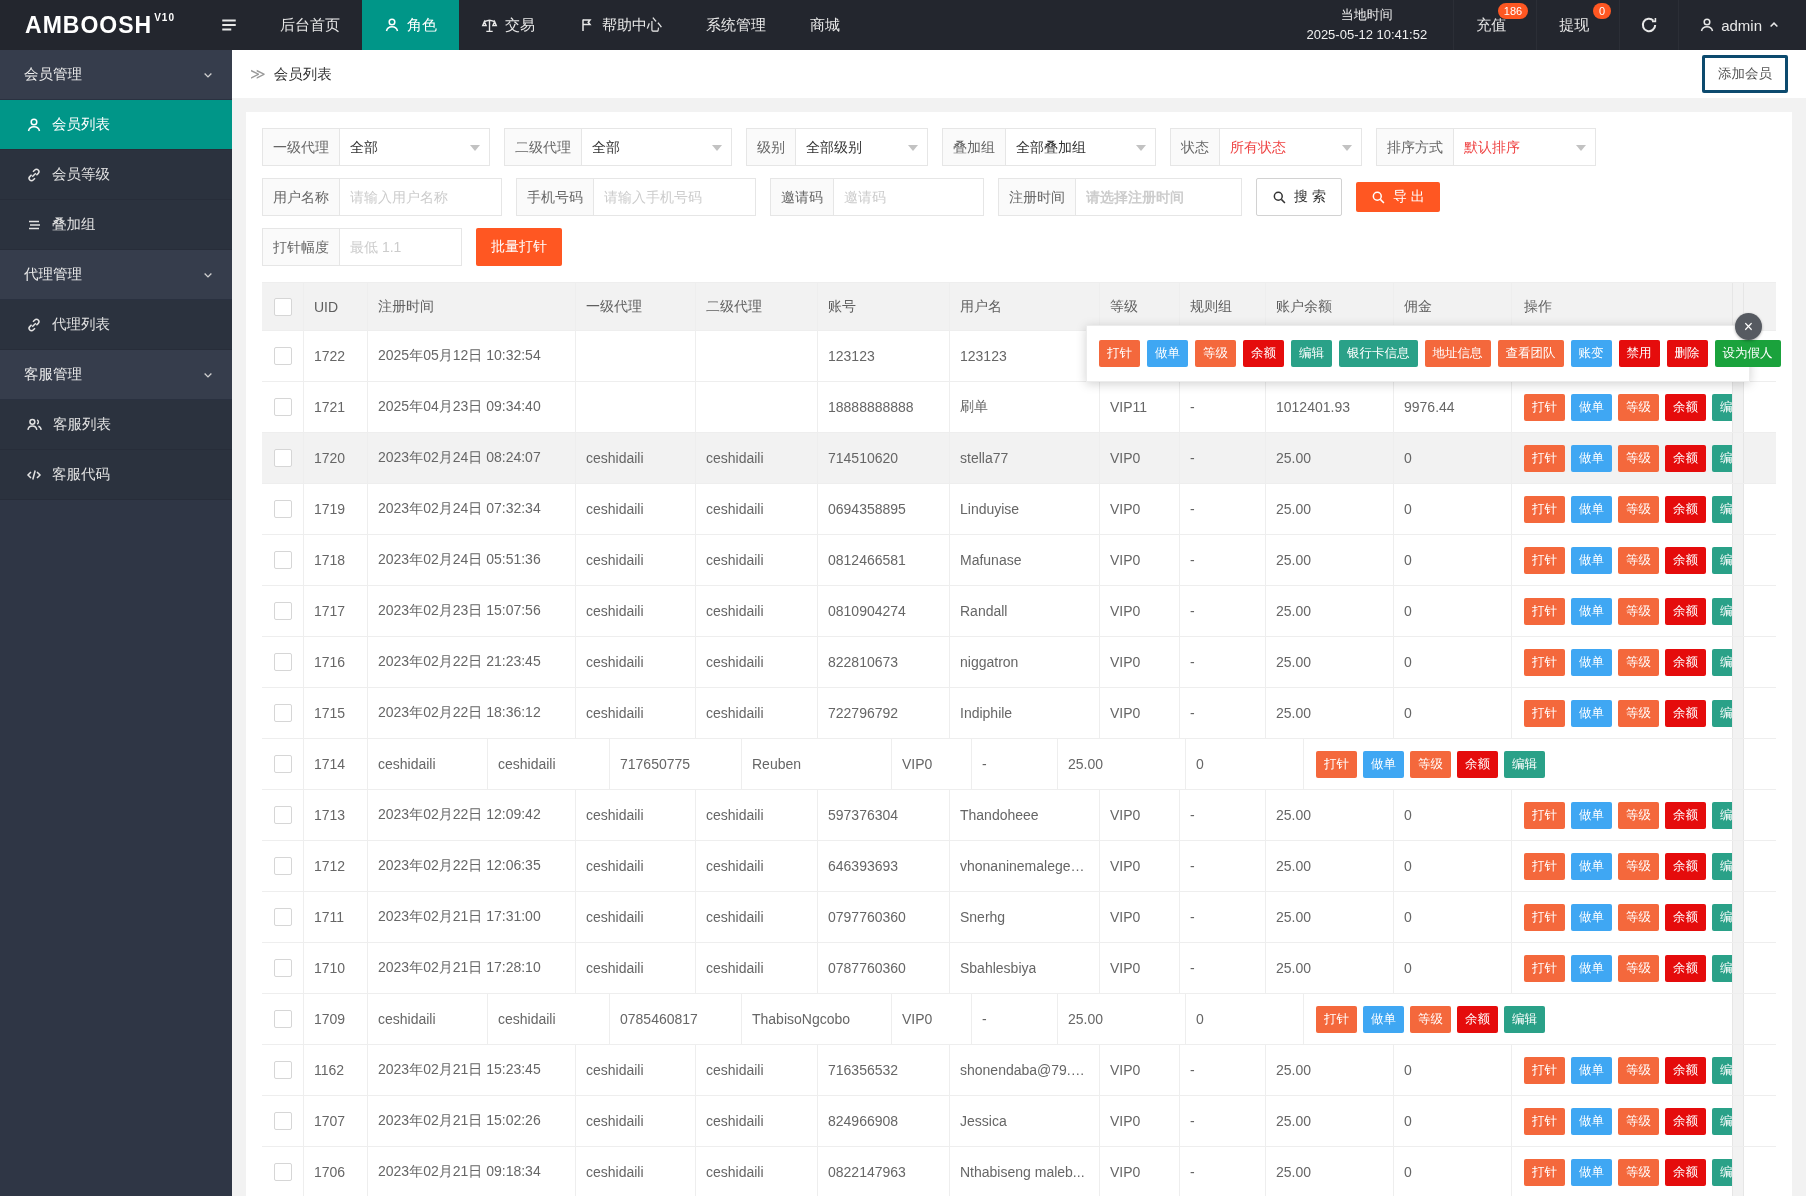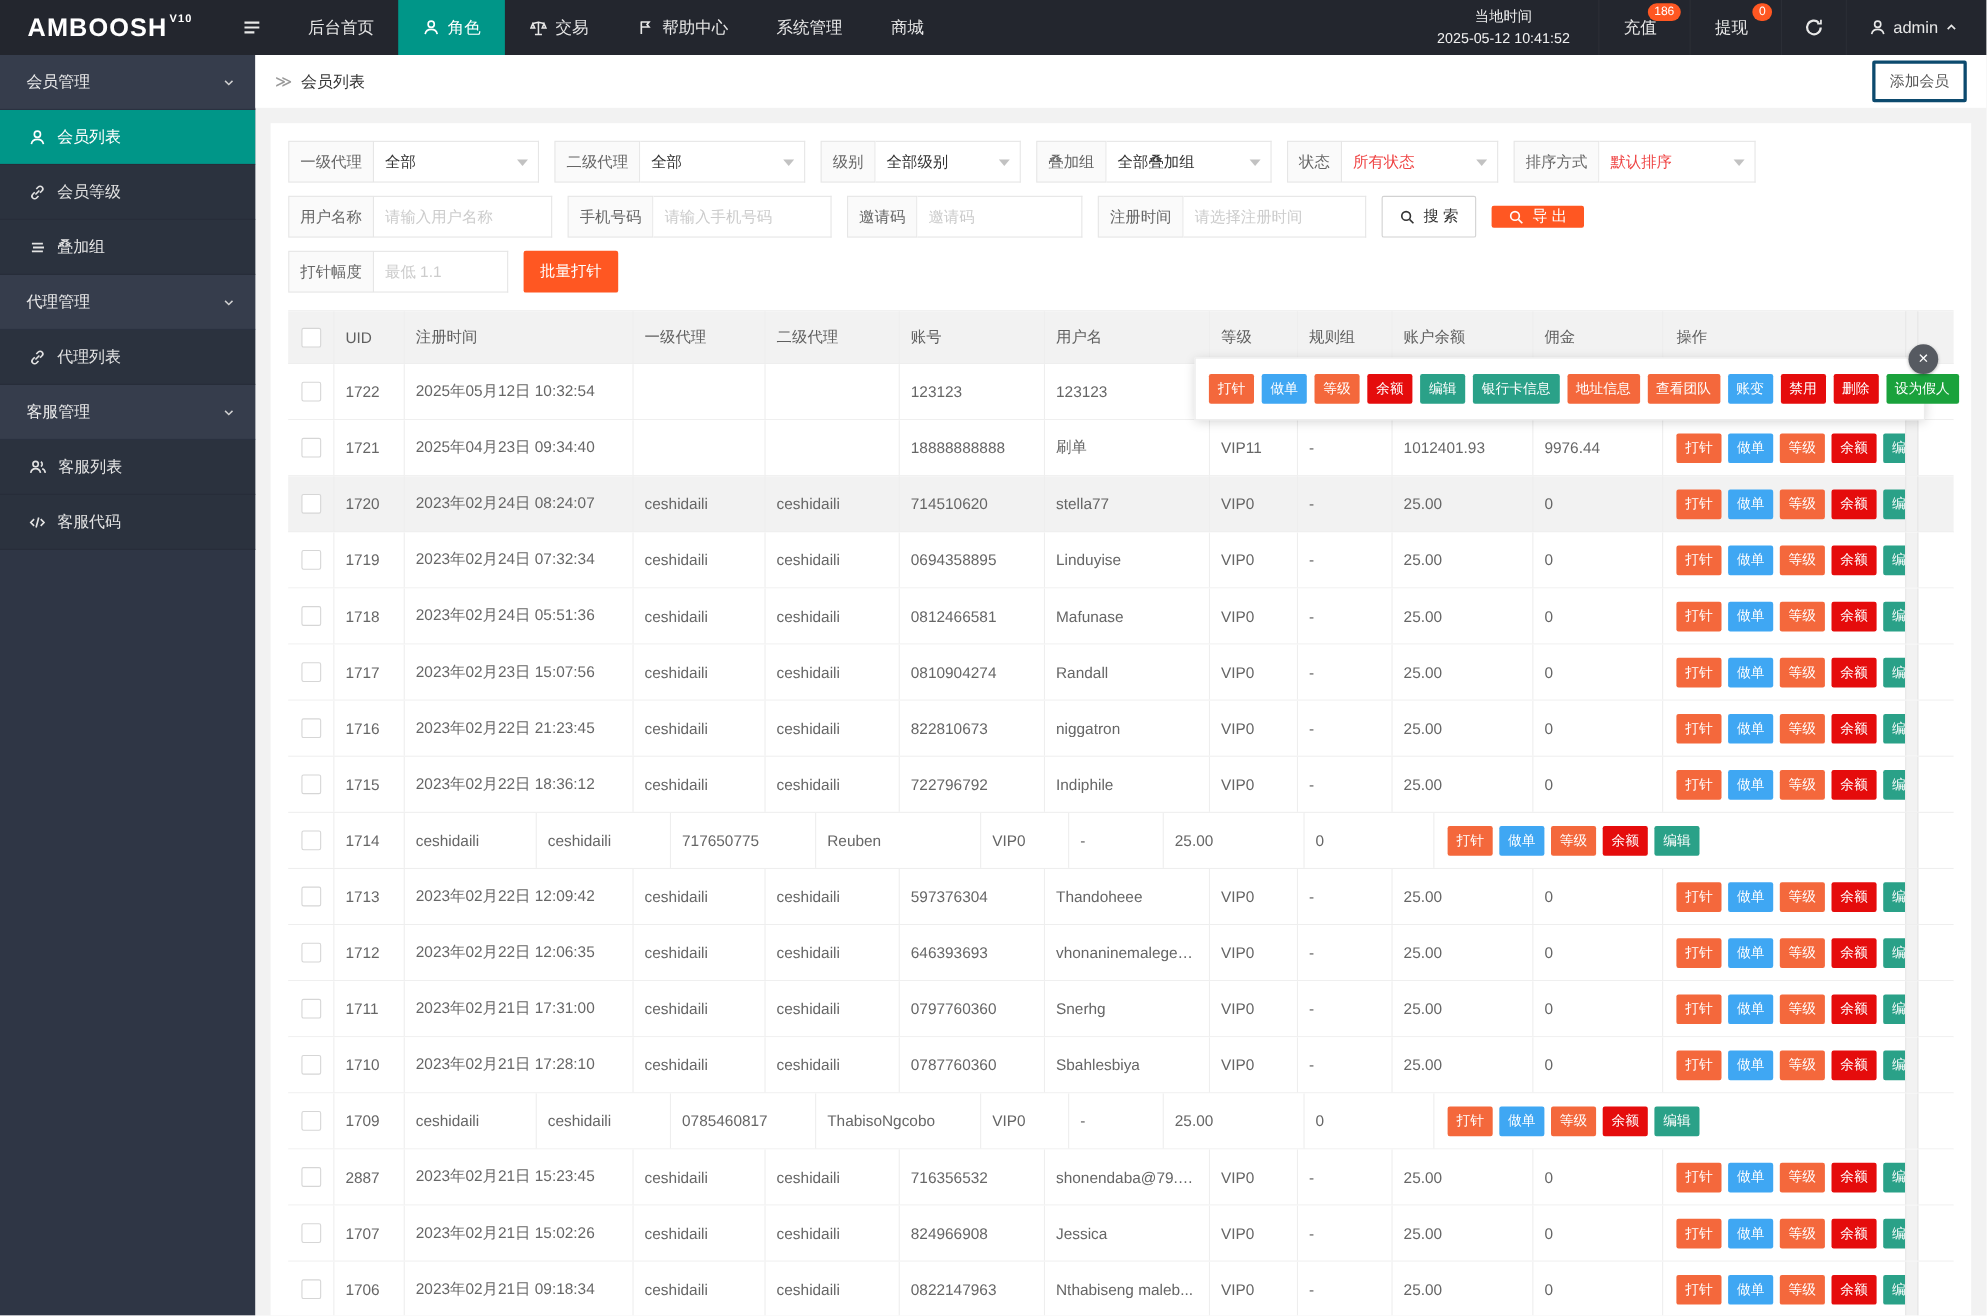--- a/index.html
+++ b/index.html
@@ -62,21 +62,21 @@
   .ffield .caret { position: absolute; right: 9px; top: 16px; width: 0; height: 0;
                    border-left: 5px solid transparent; border-right: 5px solid transparent;
                    border-top: 6px solid #c2c2c2; }
   .finput { border: 1px solid #e6e6e6; border-left: none; background: #fff; height: 38px;
             padding: 0 10px; font-size: 14px; color: #333; outline: none;
             font-family: "Liberation Sans", sans-serif; }
   .finput::placeholder { color: #ccc; }
   .search-btn { display: flex; align-items: center; gap: 7px; height: 38px; padding: 0 15px;
                 background: #fff; border: 1px solid #d2d2d2; border-radius: 2px; color: #333;
                 font-size: 14px; cursor: pointer; margin-right: 14px; }
-  .export-btn { display: flex; align-items: center; gap: 7px; height: 20px; padding: 0 15px;
+  .export-btn { display: flex; align-items: center; gap: 7px; height: 30px; padding: 0 15px;
                 background: #ff5722; border: none; border-radius: 2px; color: #fff; font-size: 14px;
                 cursor: pointer; }
   .batch-btn { height: 38px; padding: 0 15px; background: #ff5722; border: none; border-radius: 2px;
                color: #fff; font-size: 14px; cursor: pointer; }
 
   
   .table-wrap { position: relative; margin-top: 16px; border-top: 1px solid #eee; }
   .trow { display: flex; align-items: stretch; height: 51px; border-bottom: 1px solid #eee;
           font-size: 14px; color: #666; background: #fff; }
   .trow.thead { height: 48px; background: #f2f2f2; color: #5f5f5f; }
@@ -339,21 +339,21 @@
           <div class="fgroup">
             <span class="flabel">手机号码</span>
             <input class="finput" placeholder="请输入手机号码" style="width: 162px;">
           </div>
           <div class="fgroup">
             <span class="flabel">邀请码</span>
             <input class="finput" placeholder="邀请码" style="width: 150px;">
           </div>
           <div class="fgroup">
             <span class="flabel">注册时间</span>
-            <input class="finput" placeholder="请选择注册时间" style="width: 166px;">
+            <input class="finput" placeholder="请选择注册时间" style="width: 166px; font-weight: bold;">
           </div>
           <button class="search-btn">
             <span class="icon">
               <svg width="15" height="15" viewBox="0 0 16 16" fill="none" stroke="currentColor" stroke-width="1.6">
                 <circle cx="6.7" cy="6.7" r="4.2"></circle>
                 <path d="m10 10 3.8 3.8"></path>
               </svg>
             </span>
             <span>搜 索</span>
           </button>
@@ -1027,21 +1027,21 @@
                 <button class="abtn teal">编辑</button>
               </div>
               <div class="tcell c-strip"></div>
               <div class="tcell c-tail"></div>
             </div>
             <div class="trow">
               <div class="tcell c-cb">
                 <span class="cb"></span>
               </div>
               <div class="tcell c-uid">
-                <span>2887</span>
+                <span>1162</span>
               </div>
               <div class="tcell c-time">
                 <span>2023年02月21日 15:23:45</span>
               </div>
               <div class="tcell c-a1">
                 <span>ceshidaili</span>
               </div>
               <div class="tcell c-a2">
                 <span>ceshidaili</span>
               </div>

